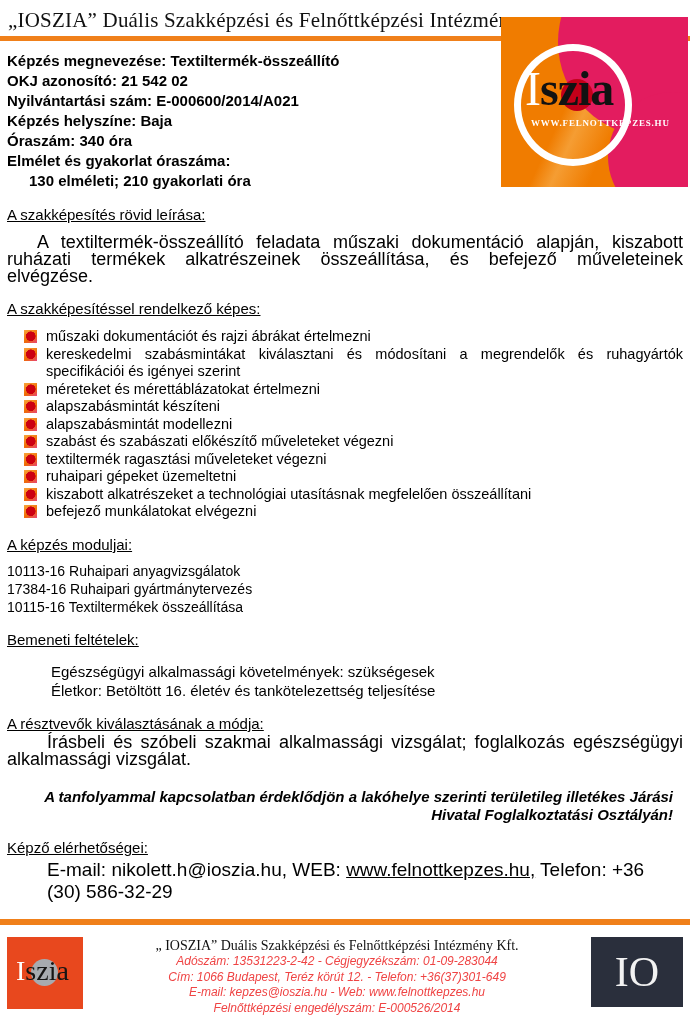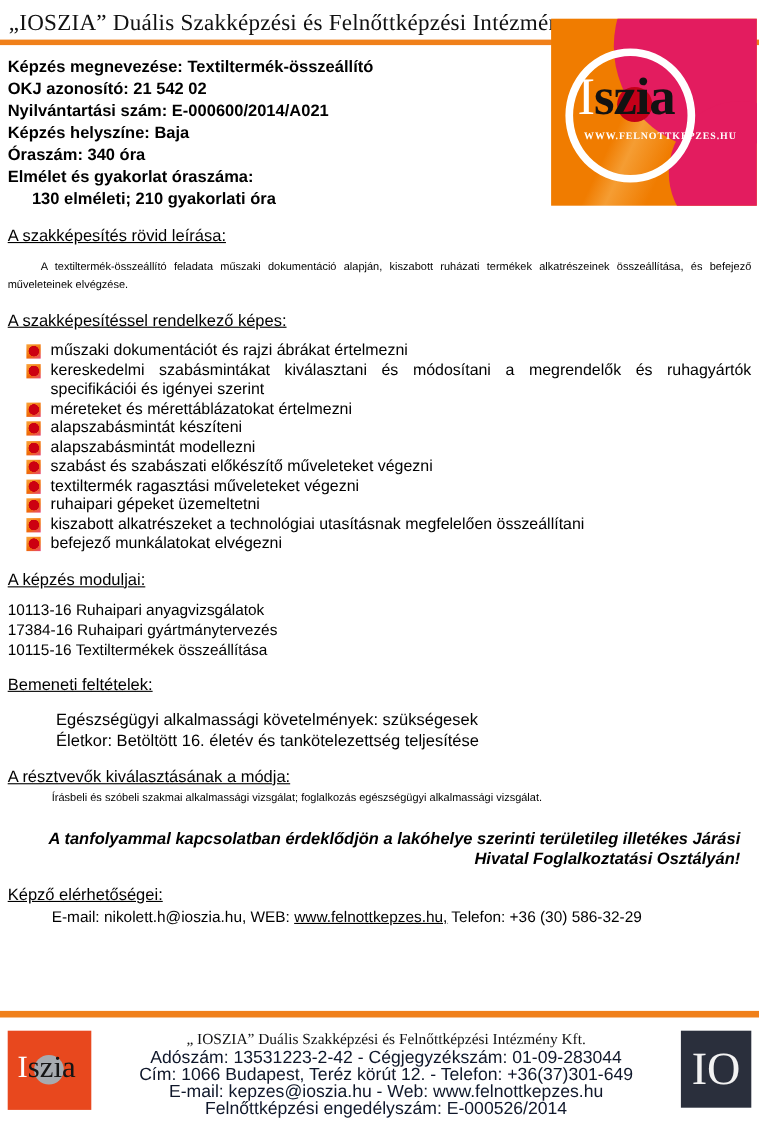--- a/index.html
+++ b/index.html
@@ -54,21 +54,21 @@
     position:absolute; left:30px; top:101px; color:#fff;
     font-family:"Liberation Serif", serif; font-weight:bold;
     font-size:9px; letter-spacing:.8px;
   }
 
   
   .sec-heading {
     font-size:15px; font-weight:normal; text-decoration:underline; margin-top:15px;
   }
   .para {
-    font-size:10px; line-height:17px; text-align:justify; margin-top:11px;
+    font-size:18px; line-height:17px; text-align:justify; margin-top:11px;
   }
   .para.first-indent { text-indent:30px; }
   .para.hang-indent { text-indent:40px; margin-top:2px; }
 
   
   .cap-list { list-style:none; margin-top:11px; }
   .cap-item { display:flex; align-items:flex-start; gap:9px; padding-left:17px; }
   .cap-item .txt { flex:1; font-size:14.5px; line-height:17.5px; text-align:justify; }
   .bullet-icon {
     flex:none; width:13px; height:13px; margin-top:2px;
@@ -82,21 +82,21 @@
   .entry-list { margin-top:14px; font-size:15px; line-height:19px; list-style:none; }
   .entry-list li { padding-left:44px; }
 
   
   .notice {
     margin:20px 10px 0 10px; text-align:right;
     font-weight:bold; font-style:italic; font-size:15px; line-height:18px;
   }
 
   
-  .contact-line { margin-top:3px; font-size:14px; padding-left:40px; }
+  .contact-line { margin-top:3px; font-size:19px; padding-left:40px; }
   .contact-link { text-decoration:underline; color:#000; cursor:pointer; }
 
   
   .footer { position:absolute; top:919px; left:0; width:690px; }
   .footer-bar { height:6px; background:#F0801A; }
   .footer-content { display:flex; align-items:flex-start; margin-top:12px; }
   .footer-logo-left {
     flex:none; width:76px; height:72px; margin-left:7px; position:relative;
     background:#E8481E; overflow:hidden;
   }
@@ -107,23 +107,23 @@
   .fl-text {
     position:absolute; left:9px; top:20px;
     font-family:"Liberation Serif", serif; font-size:28px; line-height:1;
   }
   .fl-text .li { color:#fff; }
   .fl-text .lszia { color:#151515; }
   .footer-center { flex:1; text-align:center; padding:0 20px; }
   .footer-company {
     font-family:"Liberation Serif", serif; font-size:14px; line-height:17px; color:#111;
   }
-  .footer-line { font-size:16px; line-height:15.5px; color:#0f172a; }
+  .footer-line { font-size:12px; line-height:15.5px; color:#ef4444;font-style:italic; }
   .footer-logo-right {
-    flex:none; width:64px; height:70px; margin-right:7px;
+    flex:none; width:92px; height:70px; margin-right:7px;
     background:#2A2F3C; color:#f2f2f2;
     display:flex; align-items:center; justify-content:center;
     font-family:"Liberation Serif", serif; font-size:42px;
   }
 </style>
 </head>
 <body>
 
 <div class="page">
 

